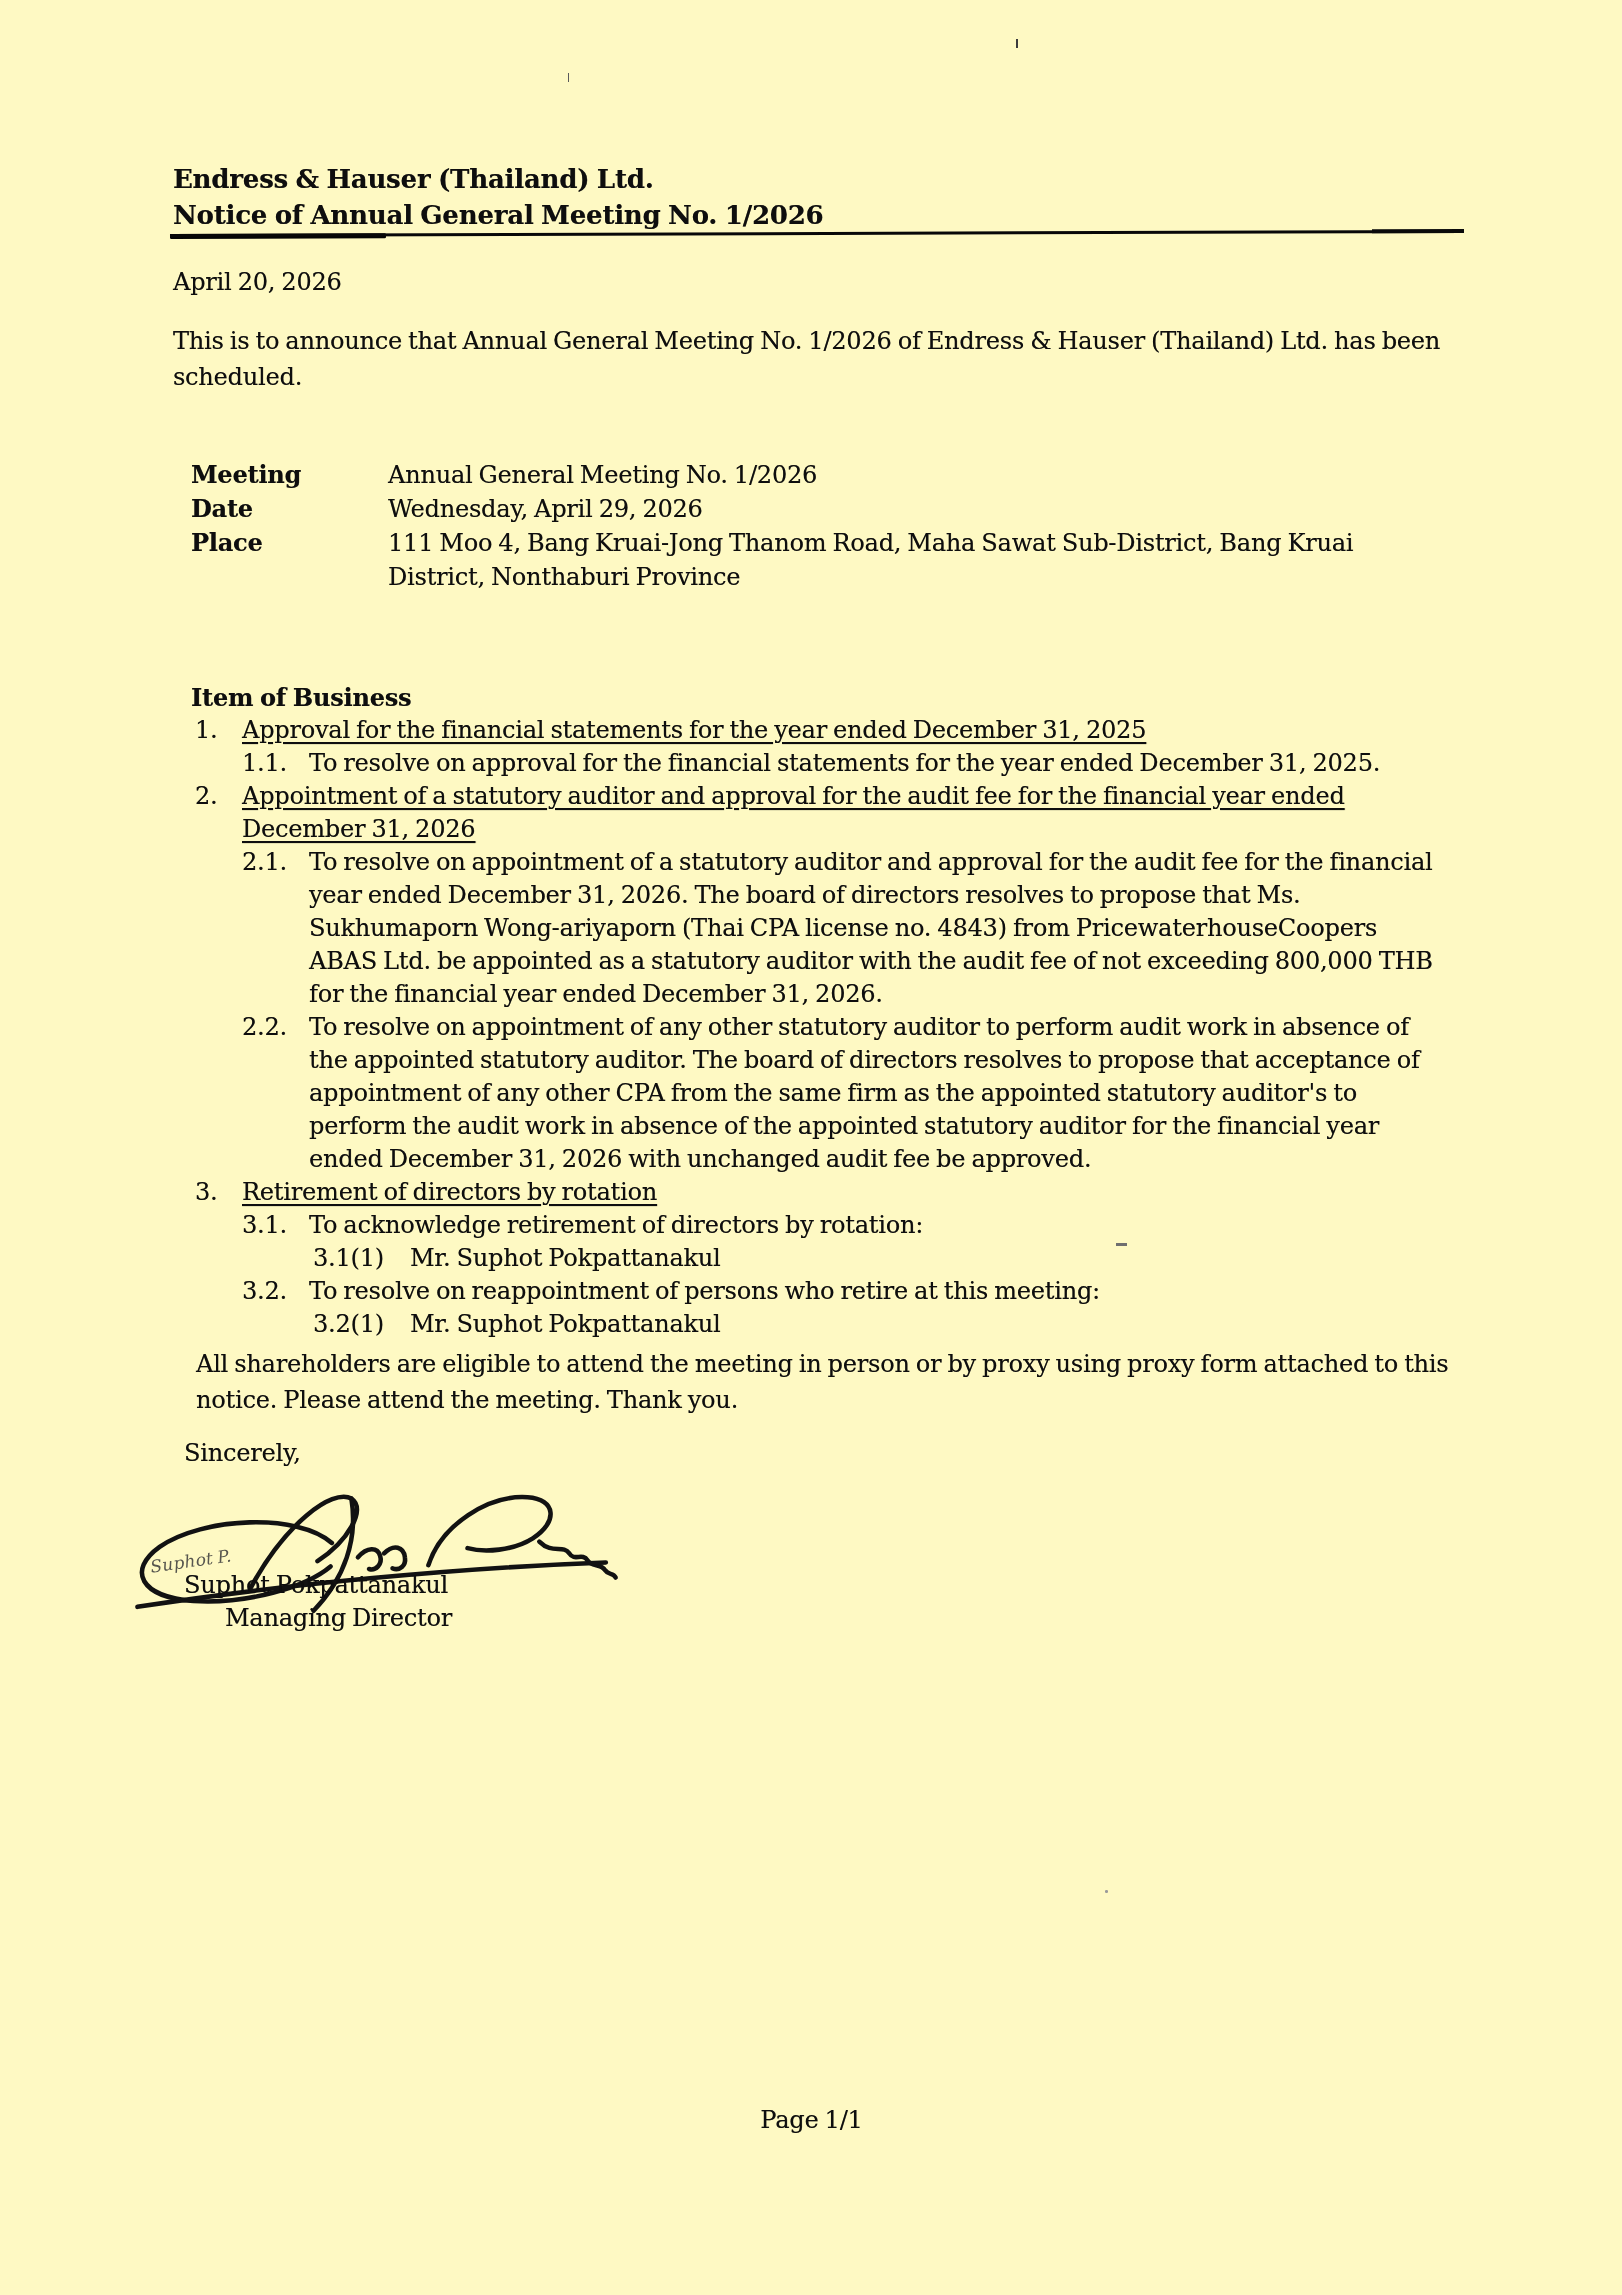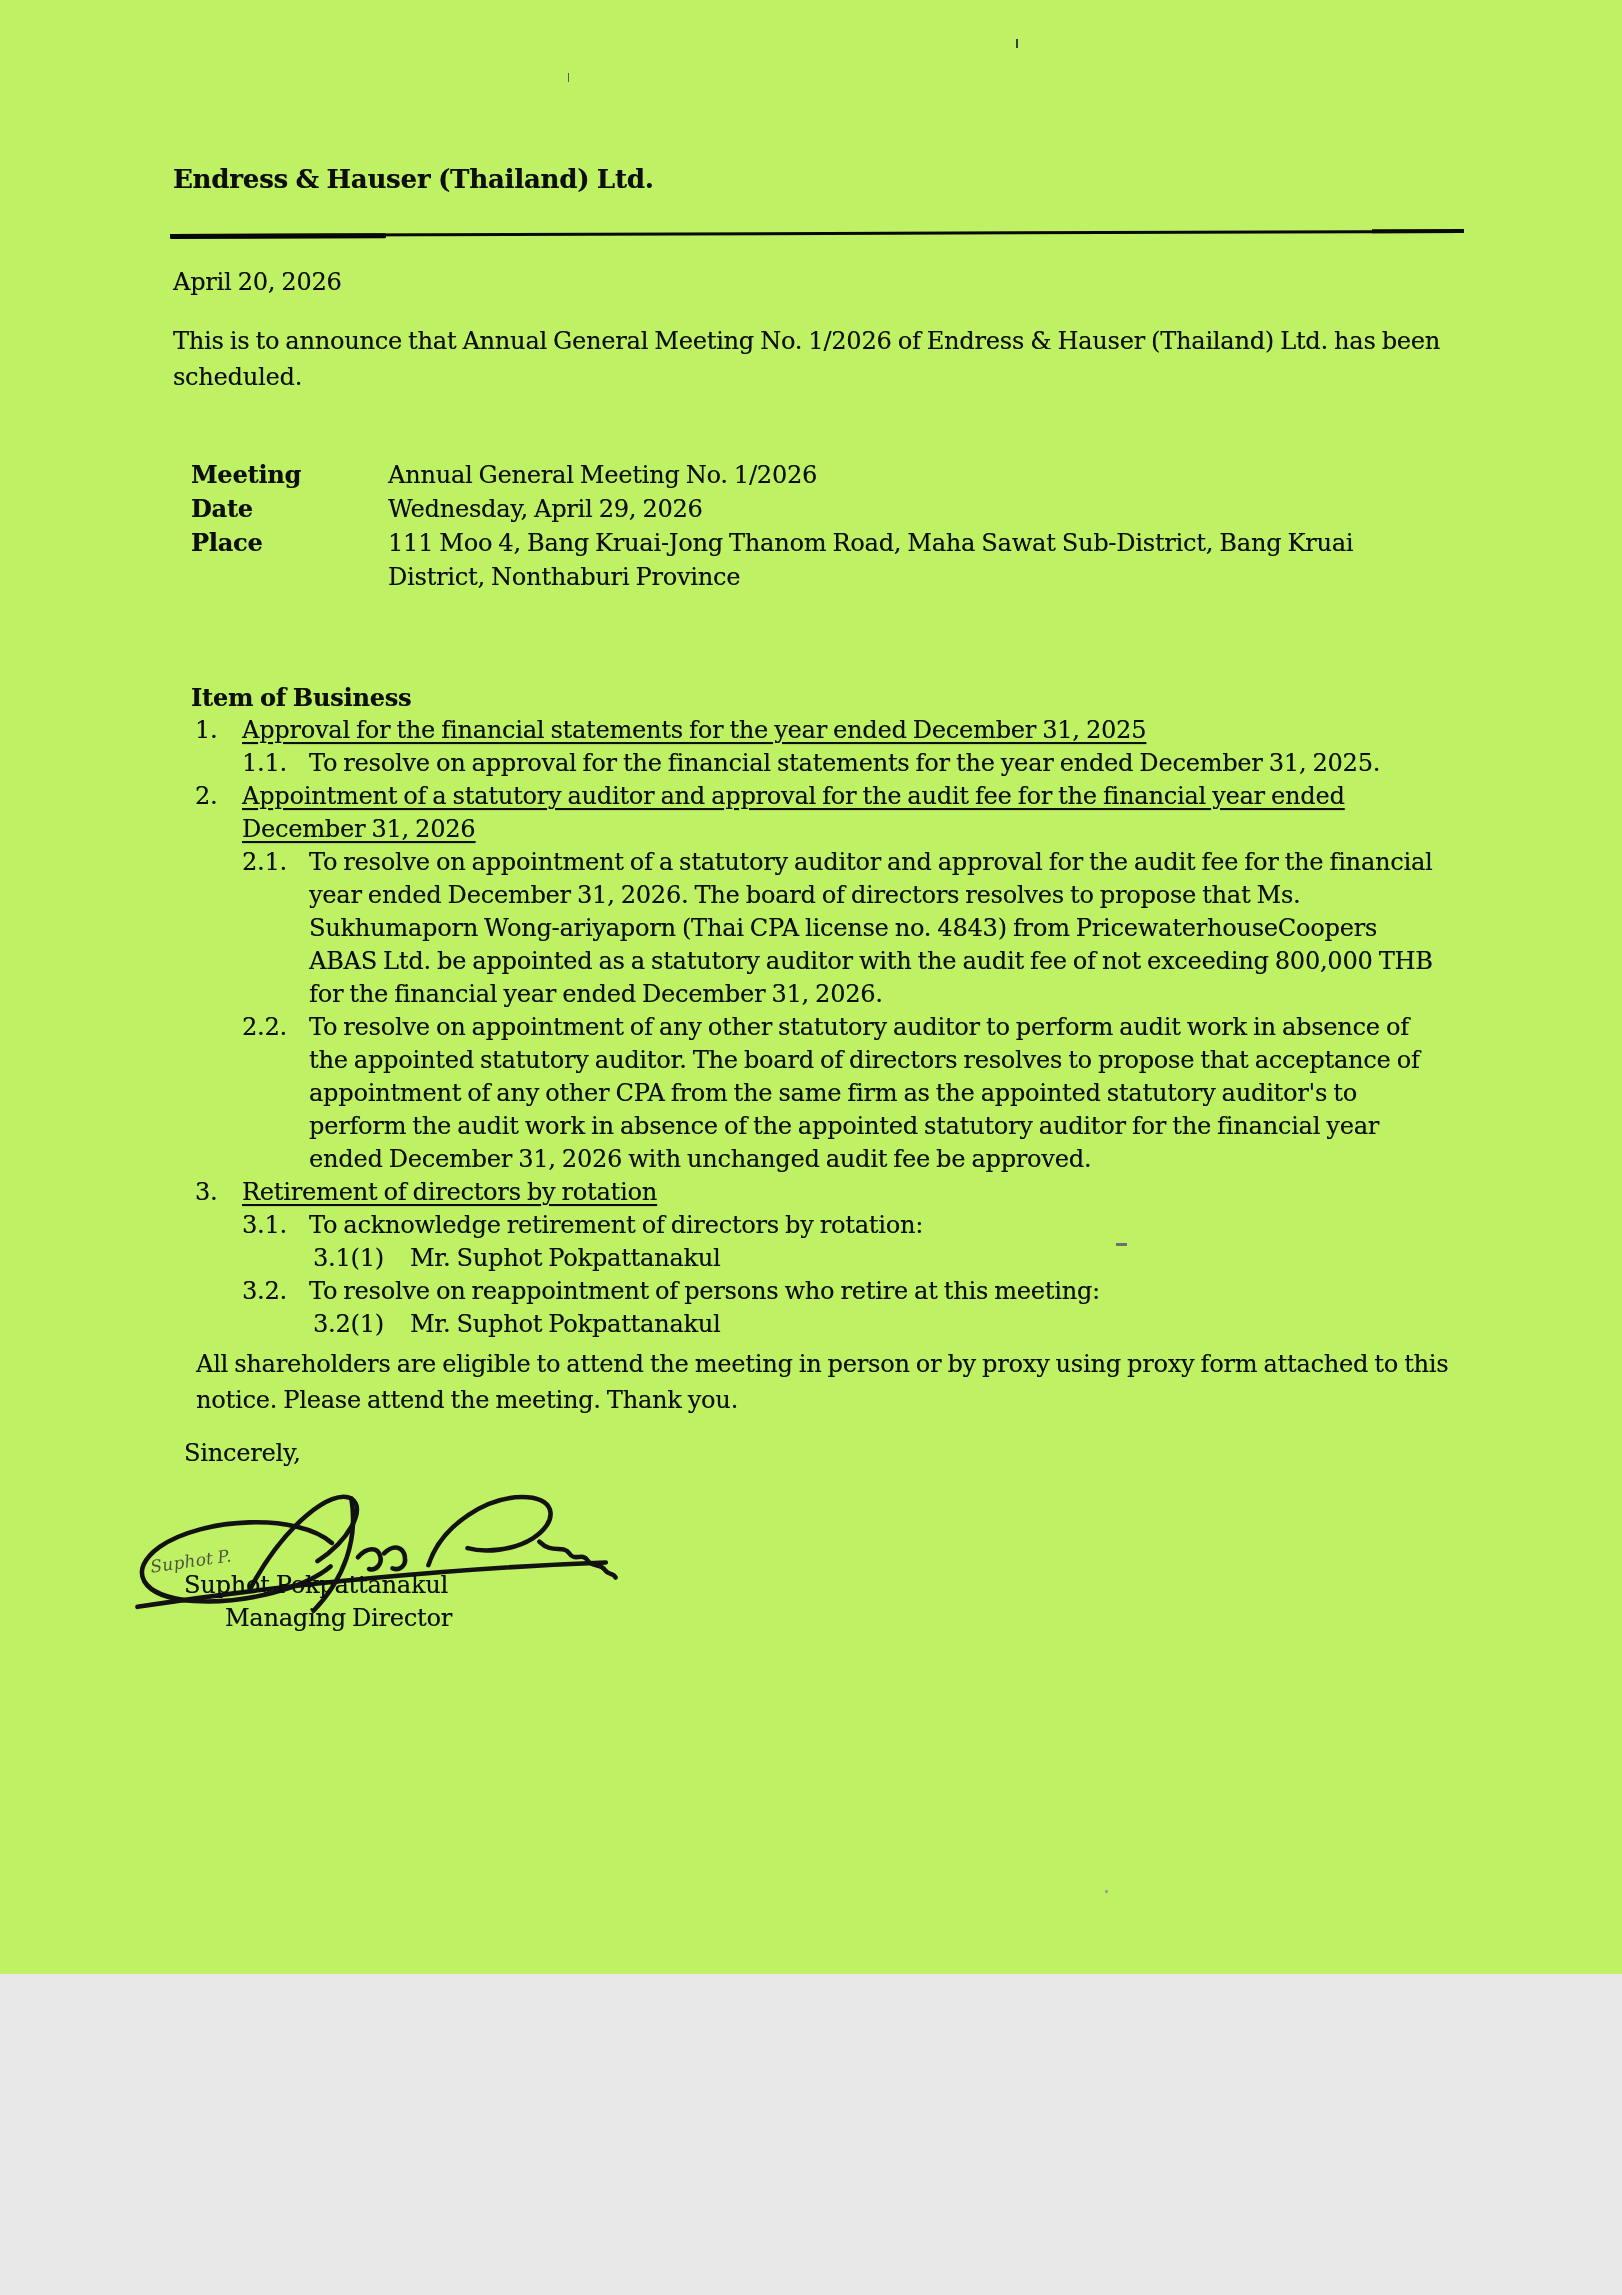--- a/index.html
+++ b/index.html
@@ -1,20 +1,20 @@
 <!DOCTYPE html>
 <html style="font-size:10.5px"><head>
 <meta charset="utf-8">
 <style>
   html, body { margin: 0; padding: 0; background: #e8e8e8; }
   .page {
     position: relative;
     width: 1623px;
-    height: 1974px;
-    background: #bef264;
+    height: 2295px;
+    background: #fef9c3;
     font-family: "DejaVu Serif", "Liberation Serif", serif;
     color: #0e0e0e;
     font-size: 24px;
     letter-spacing: -0.2px;
     word-spacing: -1.3px;
     text-shadow: 0.2px 0.2px 0 rgba(12,12,12,0.55);
     overflow: hidden;
   }
   .abs { position: absolute; }
 
@@ -70,20 +70,21 @@
   .speck.s3 { left: 1116px; top: 1243px; width: 10.5px; height: 2.6px; background: #6f6f6f; }
   .speck.s4 { left: 1105px; top: 1890px; width: 2.6px; height: 2.6px; background: #9a9a9a; border-radius: 50%; }
 </style>
 </head>
 <body>
 
 <div class="page">
 
   <header class="abs letterhead">
     <div>Endress &amp; Hauser (Thailand) Ltd.</div>
+    <div>Notice of Annual General Meeting No. 1/2026</div>
   </header>
   <div class="abs rule">
     <div class="thick-left"></div>
     <div class="base"></div>
     <div class="thick-right"></div>
   </div>
 
   <div class="abs date-line">April 20, 2026</div>
   <p class="abs intro">This is to announce that Annual General Meeting No. 1/2026 of Endress &amp; Hauser (Thailand) Ltd. has been scheduled.</p>
 

